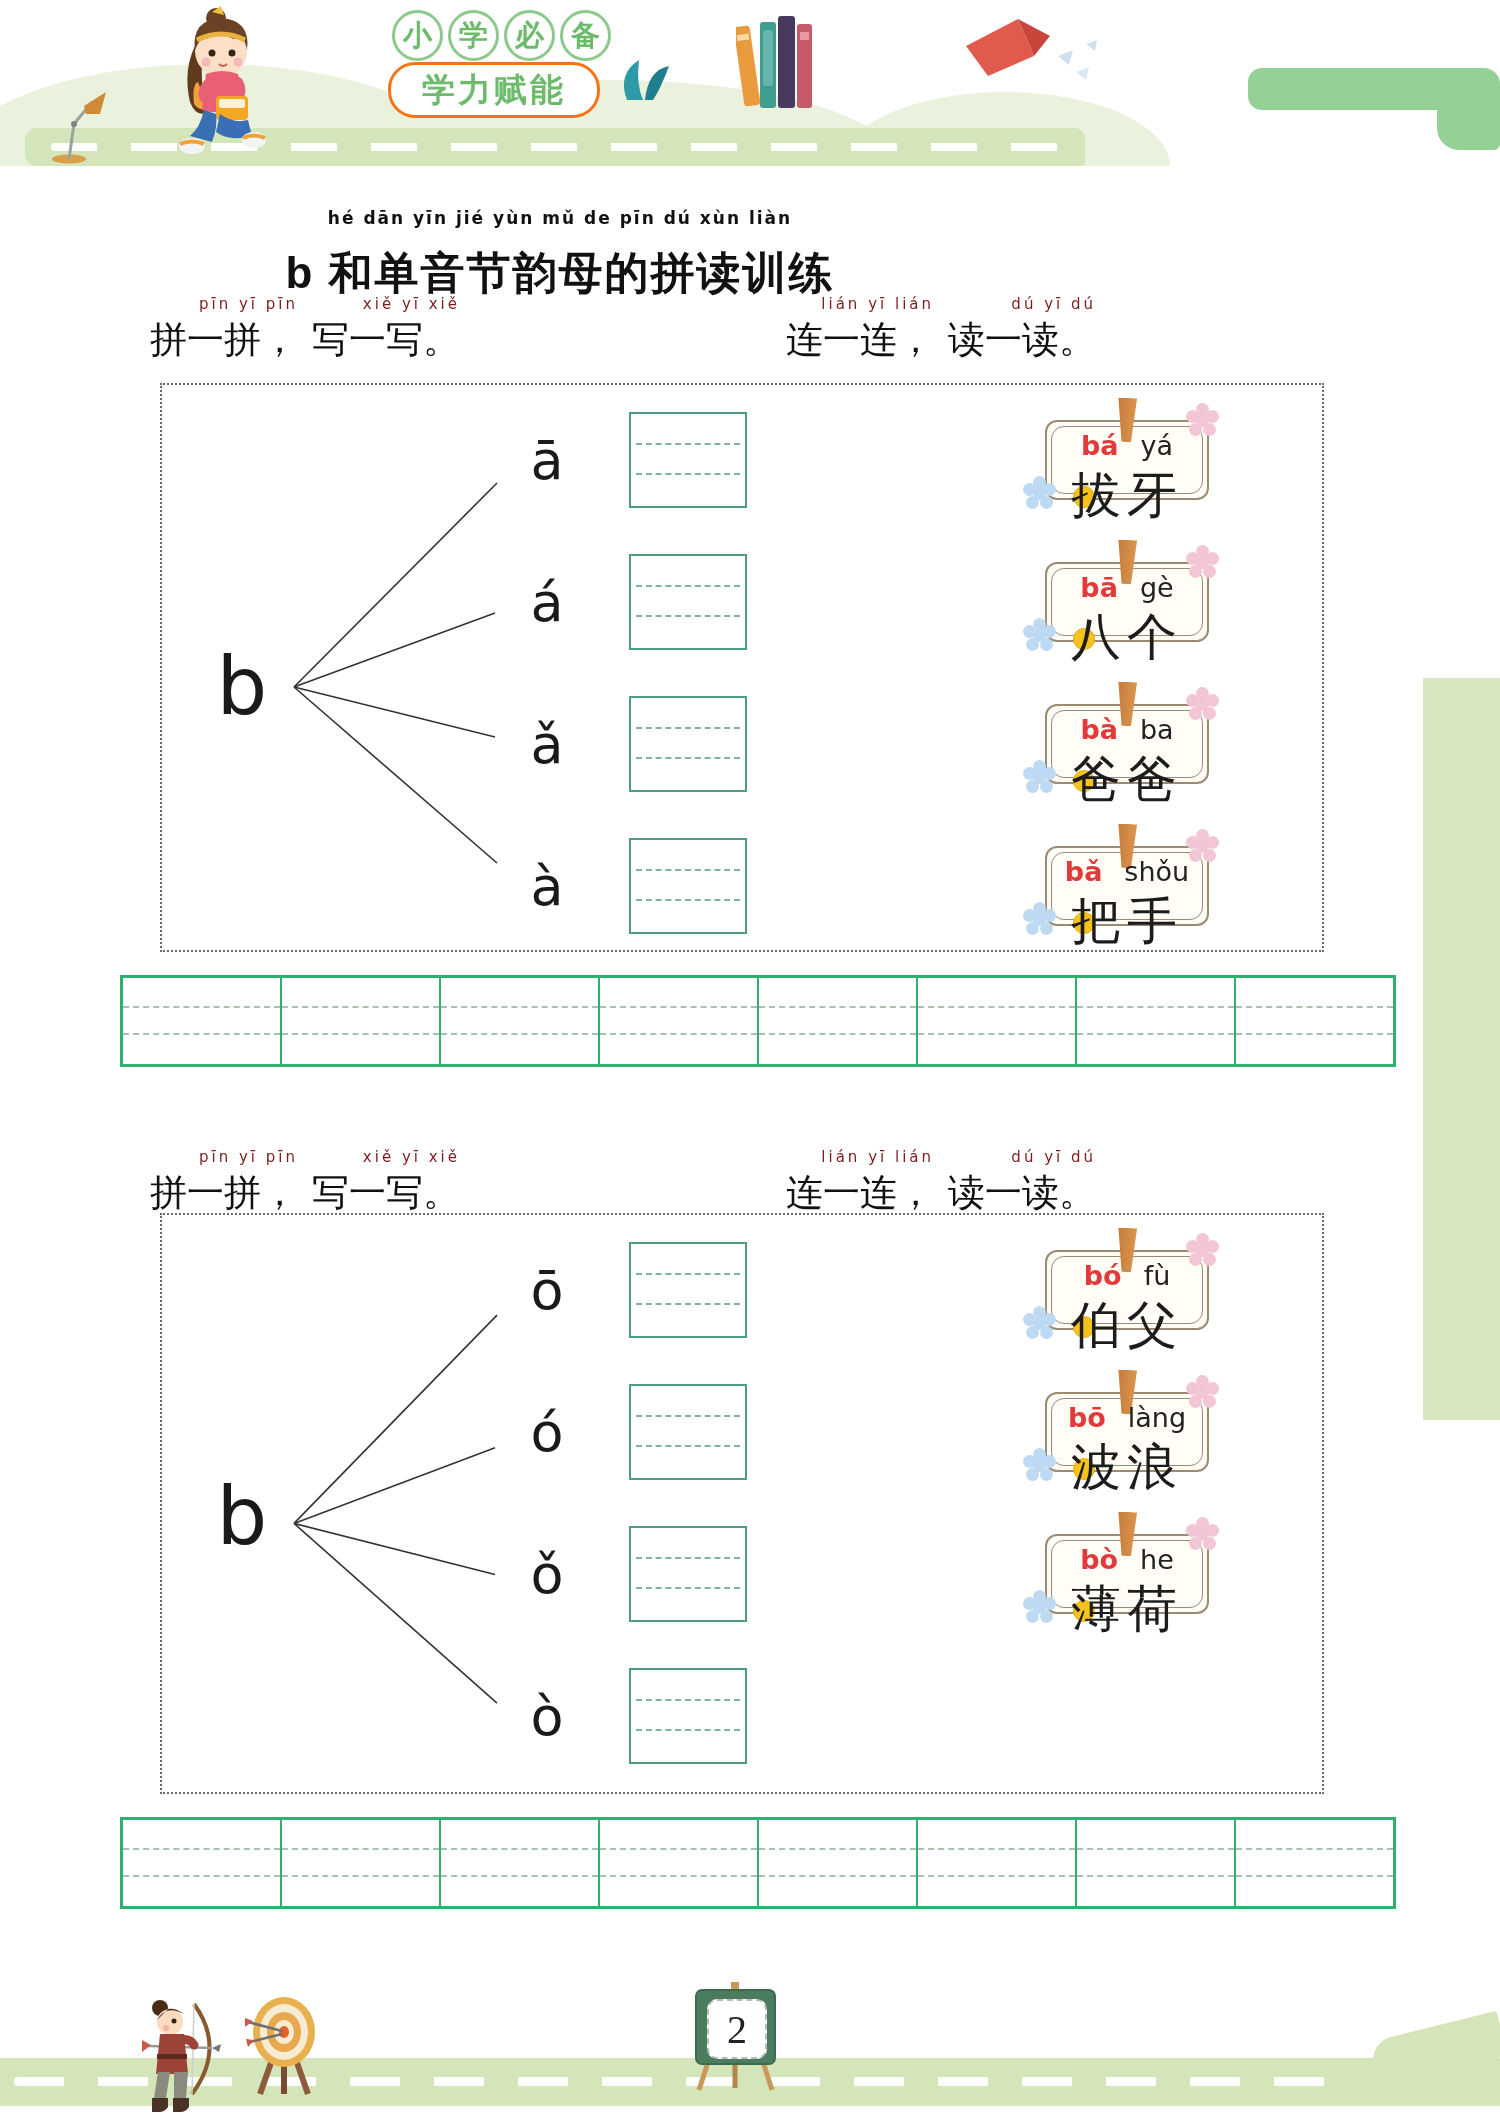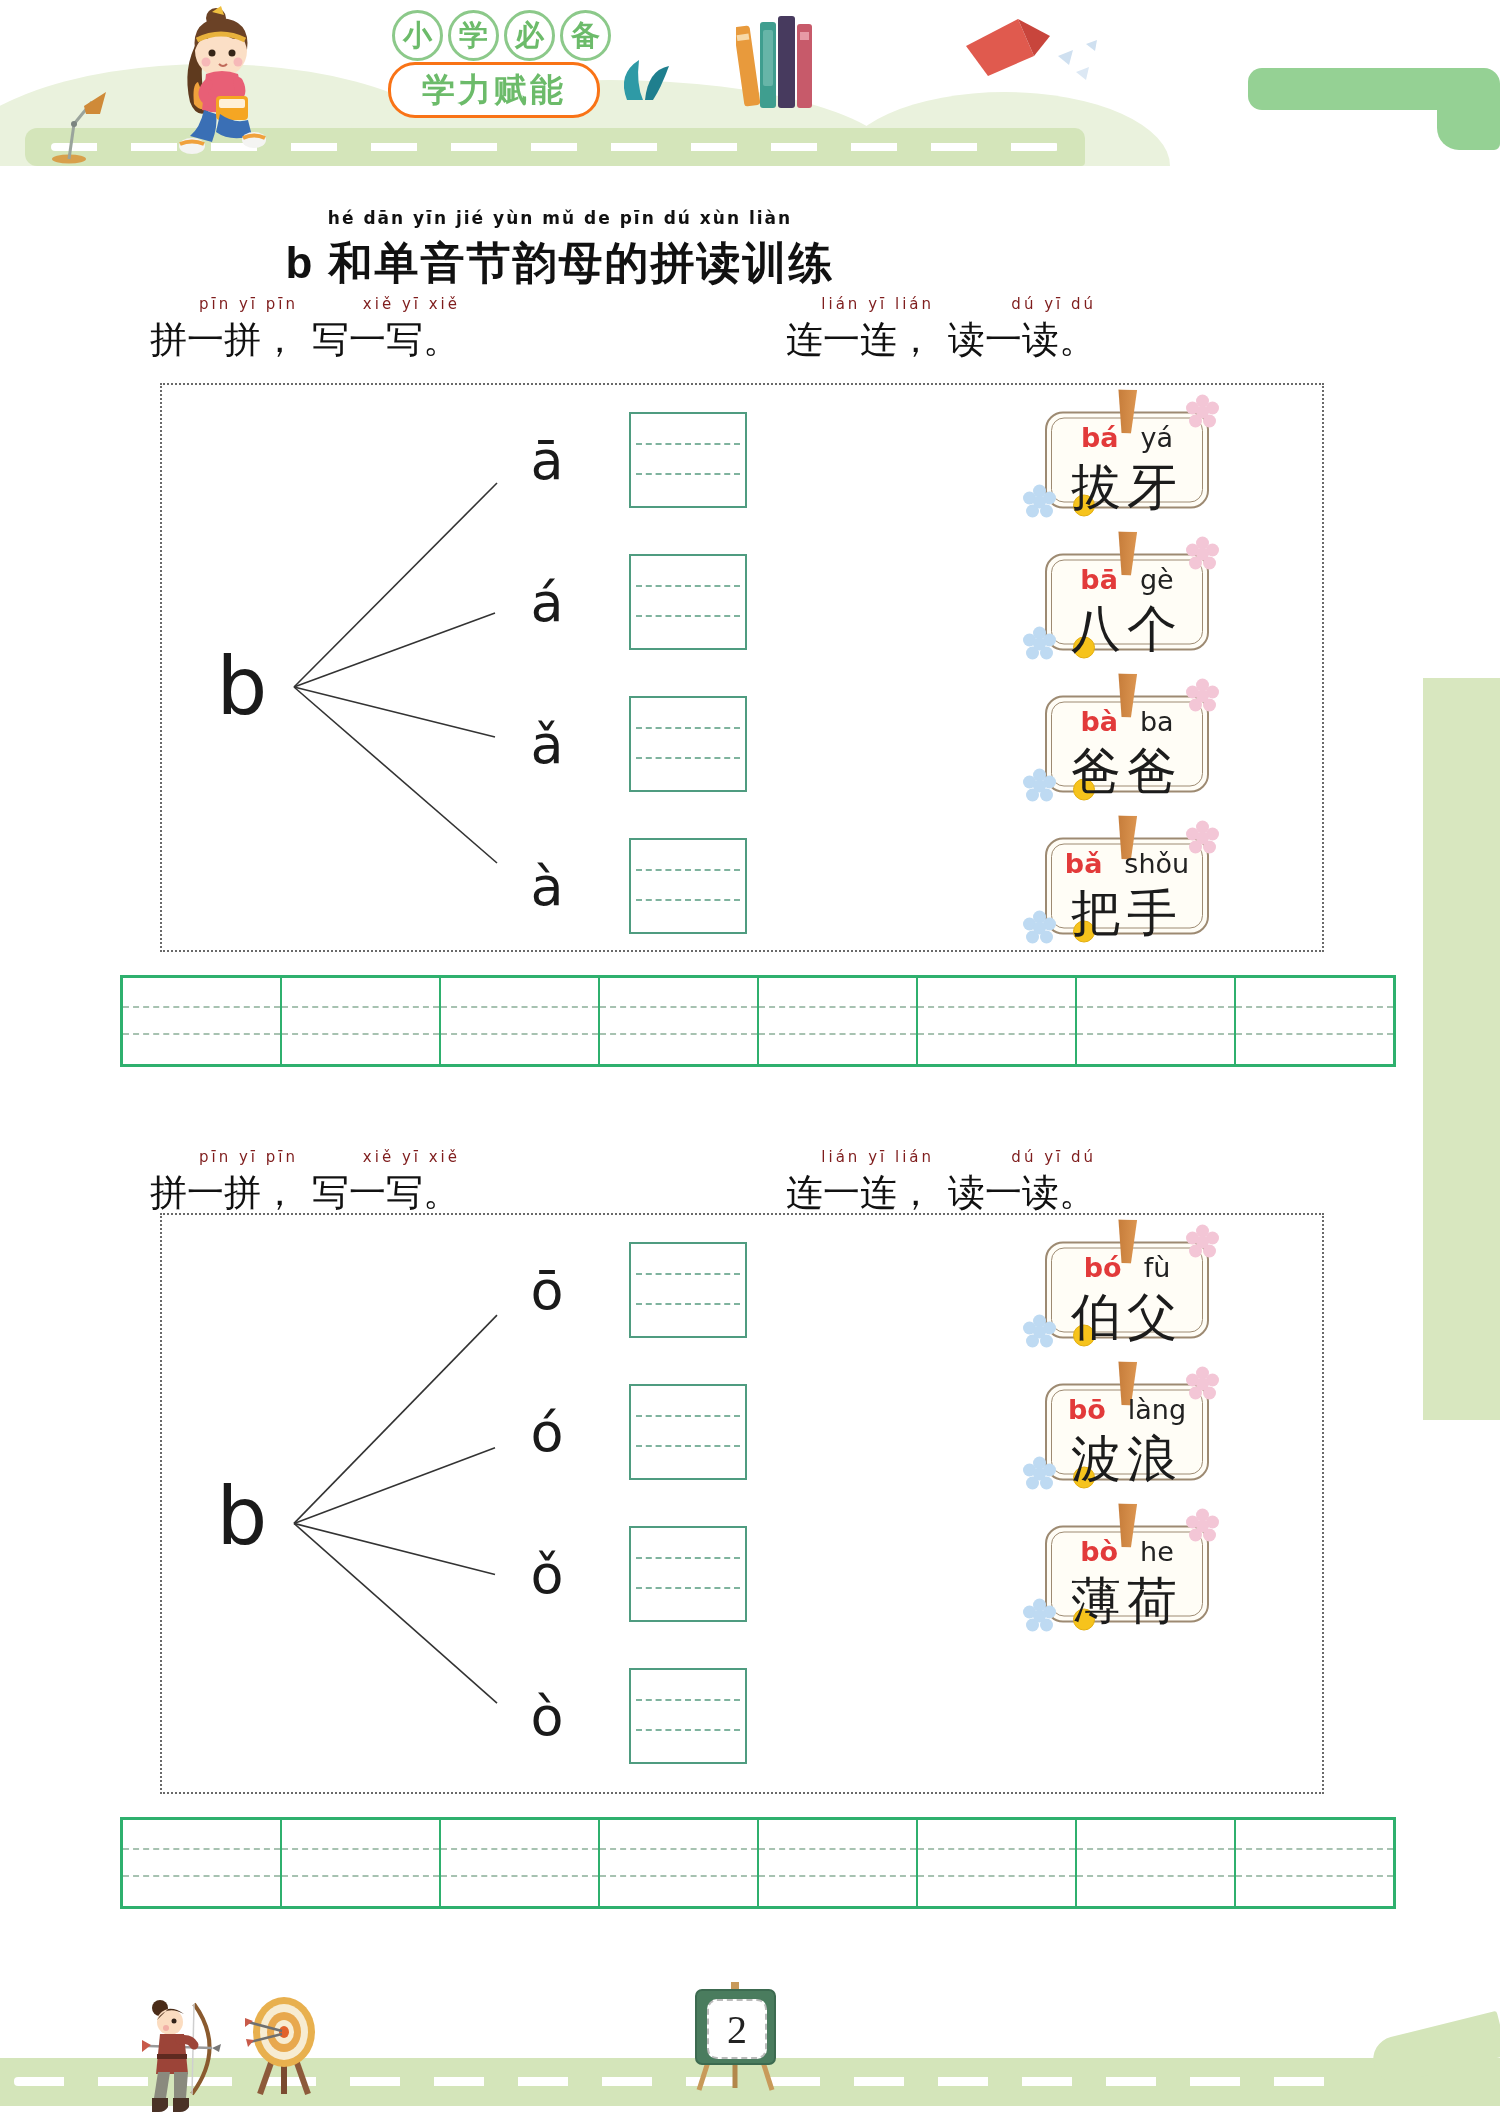--- a/index.html
+++ b/index.html
@@ -26,21 +26,21 @@
         color:#6cbb6a;font-size:29px;font-weight:bold;display:flex;align-items:center;justify-content:center;}
   .badge-bottom{position:absolute;left:388px;top:62px;width:206px;height:50px;background:#fff;
         border:3px solid #f97316;border-radius:27px;display:flex;align-items:center;justify-content:center;
         font-size:33px;font-weight:bold;color:#6cbb6a;letter-spacing:3px;z-index:3;}
 
   .deco{position:absolute;z-index:3;}
 
   
   .title-wrap{position:absolute;left:130px;top:192px;width:860px;text-align:center;z-index:4;}
   .title-pinyin{font-family:"DejaVu Sans",sans-serif;font-size:17px;font-weight:bold;letter-spacing:2px;color:#111;margin-top:16px;}
-  .title-text{font-size:44px;font-weight:900;letter-spacing:2px;color:#111;margin-top:6px;}
+  .title-text{font-size:44px;font-weight:900;letter-spacing:2px;color:#111;margin-top:16px;}
 
   
   .instr{position:absolute;display:flex;gap:10px;z-index:4;}
   .phrase{display:inline-block;margin-right:4px;}
   .phrase .py{font-family:"DejaVu Sans",sans-serif;font-size:15px;letter-spacing:3px;color:#7f1d1d;padding-left:4px;text-align:right;}
   .phrase .zh{font-family:"Liberation Serif","DejaVu Serif",serif;font-size:37px;color:#111;margin-top:2px;}
 
   
   .sec-box{position:absolute;left:160px;width:1160px;border:2px dotted #696969;background:#fff;z-index:4;}
   .sec-box.s1{top:383px;height:565px;}
@@ -51,22 +51,22 @@
   .row{position:absolute;left:0;right:0;height:140px;}
   .row.r0{top:5px;} .row.r1{top:147px;} .row.r2{top:289px;} .row.r3{top:431px;}
   .tone{position:absolute;left:340px;width:90px;top:50%;transform:translateY(-50%);
         text-align:center;font-size:54px;color:#1a1a1a;font-family:"DejaVu Sans",sans-serif;}
   .wbox{position:absolute;left:467px;top:50%;transform:translateY(-50%);width:118px;height:96px;
         border:2.5px solid #4f9c80;background:#fff;box-sizing:border-box;}
   .wbox .dl{position:absolute;left:5px;right:5px;border-top:2px dashed #7fb39e;}
   .wbox .dl.a{top:29px;} .wbox .dl.b{top:59px;}
 
   
-  .card{position:absolute;left:883px;top:50%;transform:translateY(-50%);width:164px;height:97px;
-        border:2px solid #9d8a72;border-radius:18px;background:#fffdf6;box-sizing:border-box;}
+  .card{position:absolute;left:883px;top:50%;transform:translateY(-50%);width:164px;height:80px;
+        border:2px solid #9d8a72;border-radius:12px;background:#fffdf6;box-sizing:border-box;}
   .card::before{content:"";position:absolute;inset:4px;border:1px solid #9d8a72;border-radius:13px;}
   .clip{position:absolute;left:50%;top:-24px;width:26px;height:44px;margin-left:-13px;
         background:linear-gradient(90deg,#c27836,#e09a55);
         clip-path:polygon(14% 0,86% 0,68% 100%,32% 100%);transform:rotate(2deg);}
   .flower{position:absolute;width:13px;height:13px;border-radius:50%;}
   .flower.pink{right:-2px;top:-8px;background:#f3c6d6;
         box-shadow:0 -11px 0 #f3c6d6,10px -4px 0 #f3c6d6,7px 9px 0 #f3c6d6,-7px 9px 0 #f3c6d6,-10px -4px 0 #f3c6d6;}
   .flower.blue{left:-14px;bottom:-2px;background:#bedaf2;
         box-shadow:0 -11px 0 #bedaf2,10px -4px 0 #bedaf2,7px 9px 0 #bedaf2,-7px 9px 0 #bedaf2,-10px -4px 0 #bedaf2;}
   .dot{position:absolute;left:26px;bottom:-10px;width:20px;height:20px;border-radius:50%;

